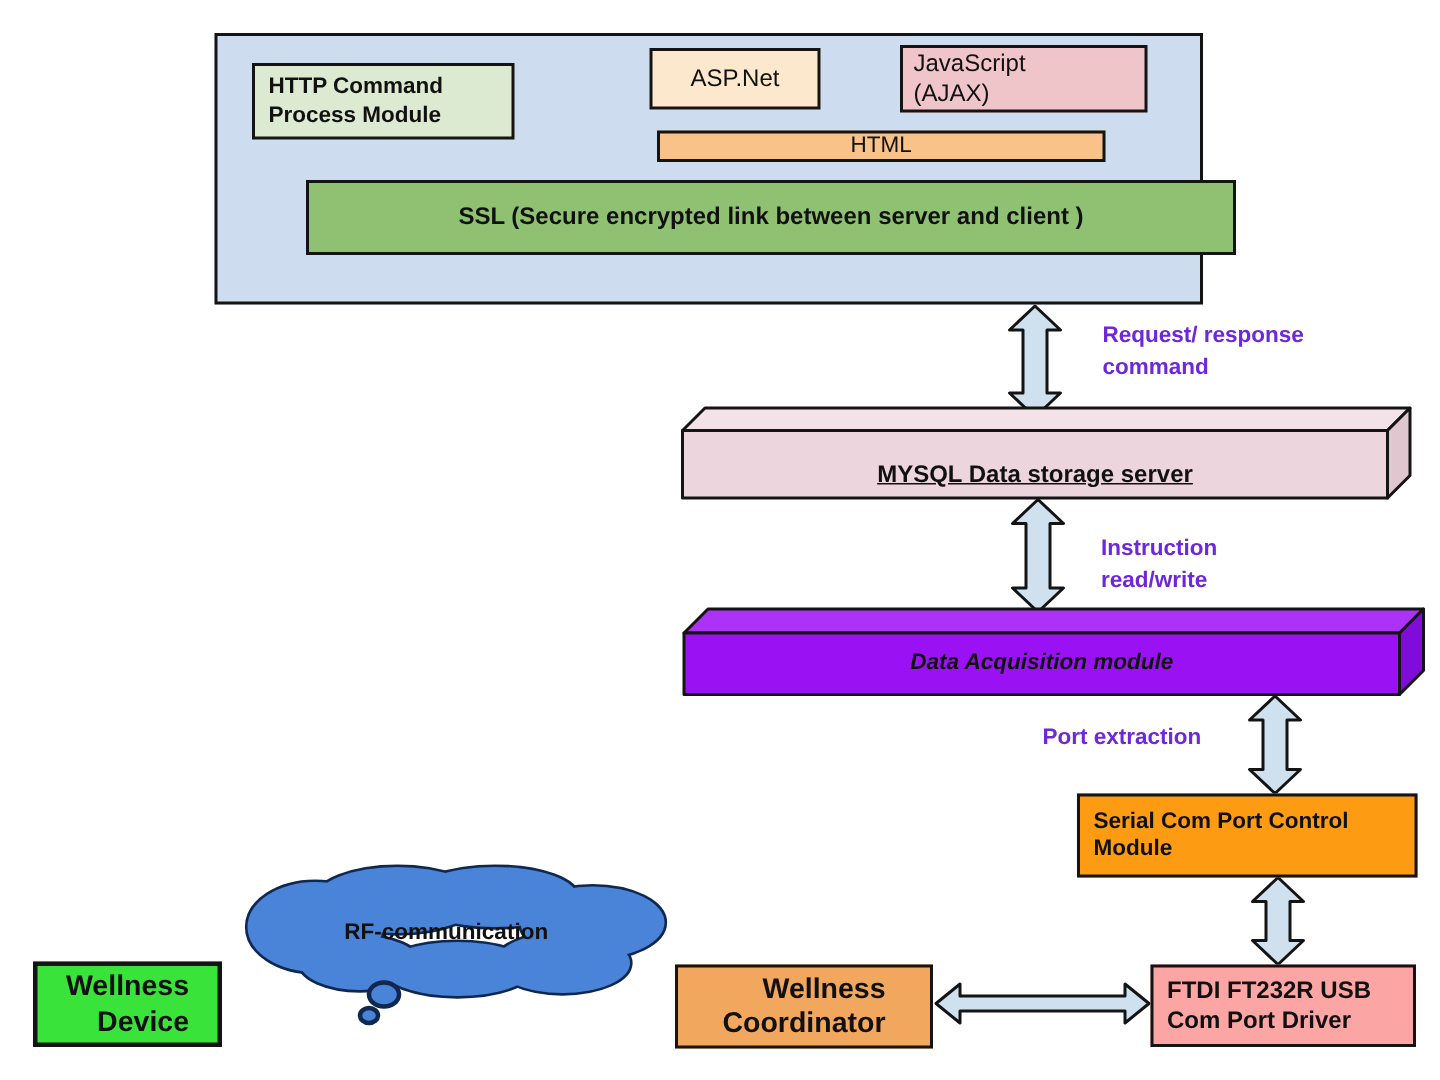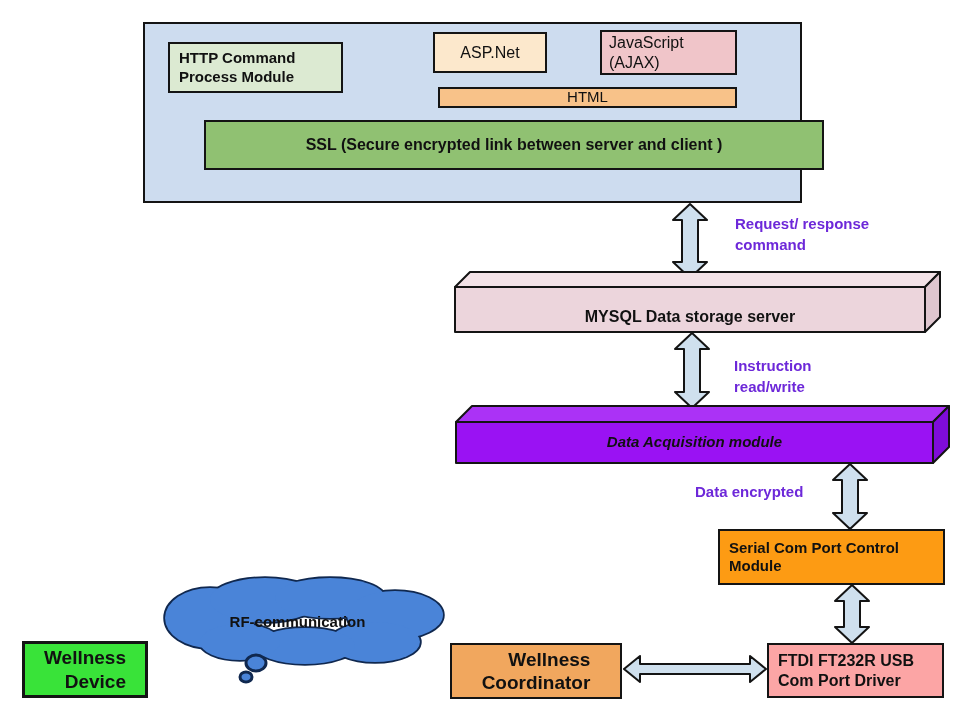--- a/index.html
+++ b/index.html
@@ -18,24 +18,24 @@
   .b{font-weight:bold;}
   .redlabel{
     position:absolute;color:#6d28d9;font-weight:bold;font-size:15px;
     line-height:1.4;white-space:pre-line;
   }
   .f15{font-size:15px;} .f16{font-size:16px;} .f19{font-size:19px;}
   
   #web-container{left:143px;top:22px;width:659px;height:181px;background:#cddcef;}
   #http-box{left:168px;top:42px;width:175px;height:51px;background:#dcead2;}
   #asp-box{left:433px;top:32px;width:114px;height:41px;background:#fce8cc;}
-  #js-box{left:600px;top:30px;width:137px;height:45px;background:#f0c5c9;padding-left:7px;}
+  #js-box{left:600px;top:30px;width:165px;height:45px;background:#f0c5c9;padding-left:7px;}
   #html-box{left:438px;top:87px;width:299px;height:21px;background:#f8c289;}
   #ssl-box{left:160px;top:120px;width:620px;height:50px;background:#90c172;margin-left:44px;}
-  #mysql-label{left:455px;top:287px;width:470px;height:60px;}
+  #mysql-label{left:455px;top:287px;width:470px;height:60px;text-decoration:underline;}
   #daq-label{left:456px;top:422px;width:477px;height:41px;font-style:italic;}
   #serial-box{left:718px;top:529px;width:227px;height:56px;background:#fd9b13;}
   #ftdi-box{left:767px;top:643px;width:177px;height:55px;background:#fca5a5;}
   #coord-box{left:450px;top:643px;width:172px;height:56px;background:#f1a75e;}
   #device-box{left:22px;top:641px;width:126px;height:57px;background:#39e339;border-width:3px;}
   #req-label{left:735px;top:213px;}
   #instr-label{left:734px;top:355px;}
   #extract-label{left:695px;top:481px;}
   #rf-label{left:205px;top:613px;width:185px;position:absolute;text-align:center;
     font-weight:bold;font-size:15px;}
@@ -144,17 +144,17 @@
     <span>Wellness
 Device</span>
   </div>
 
   <div class="redlabel" id="req-label">Request/ response
 command</div>
 
   <div class="redlabel" id="instr-label">Instruction
 read/write</div>
 
-  <div class="redlabel" id="extract-label">Data encrypted</div>
+  <div class="redlabel" id="extract-label">Port extraction</div>
 
   <div id="rf-label">RF-communication</div>
 
 </div>
 
 </body></html>

